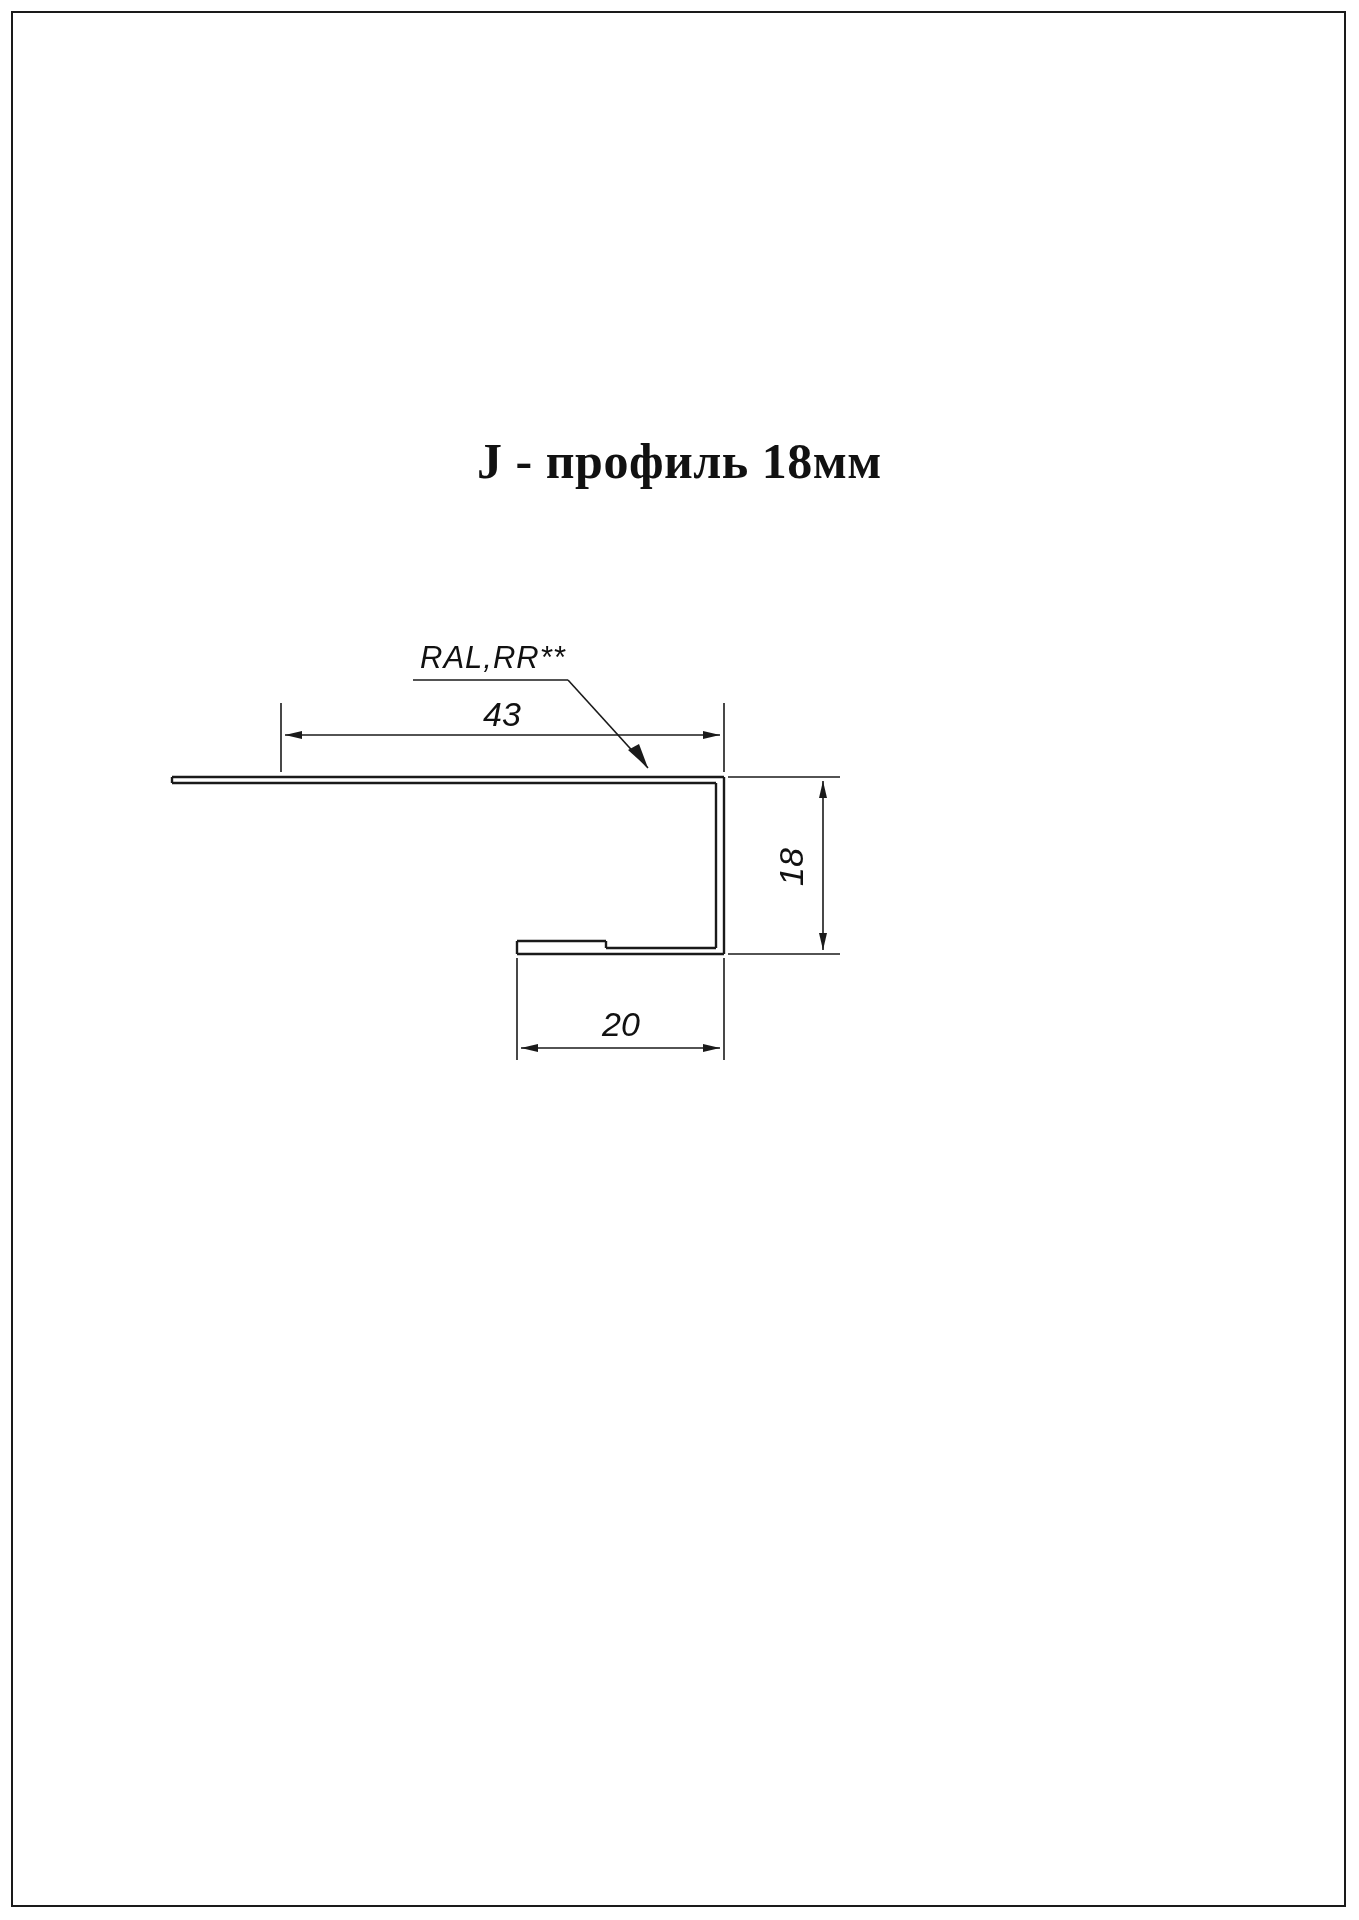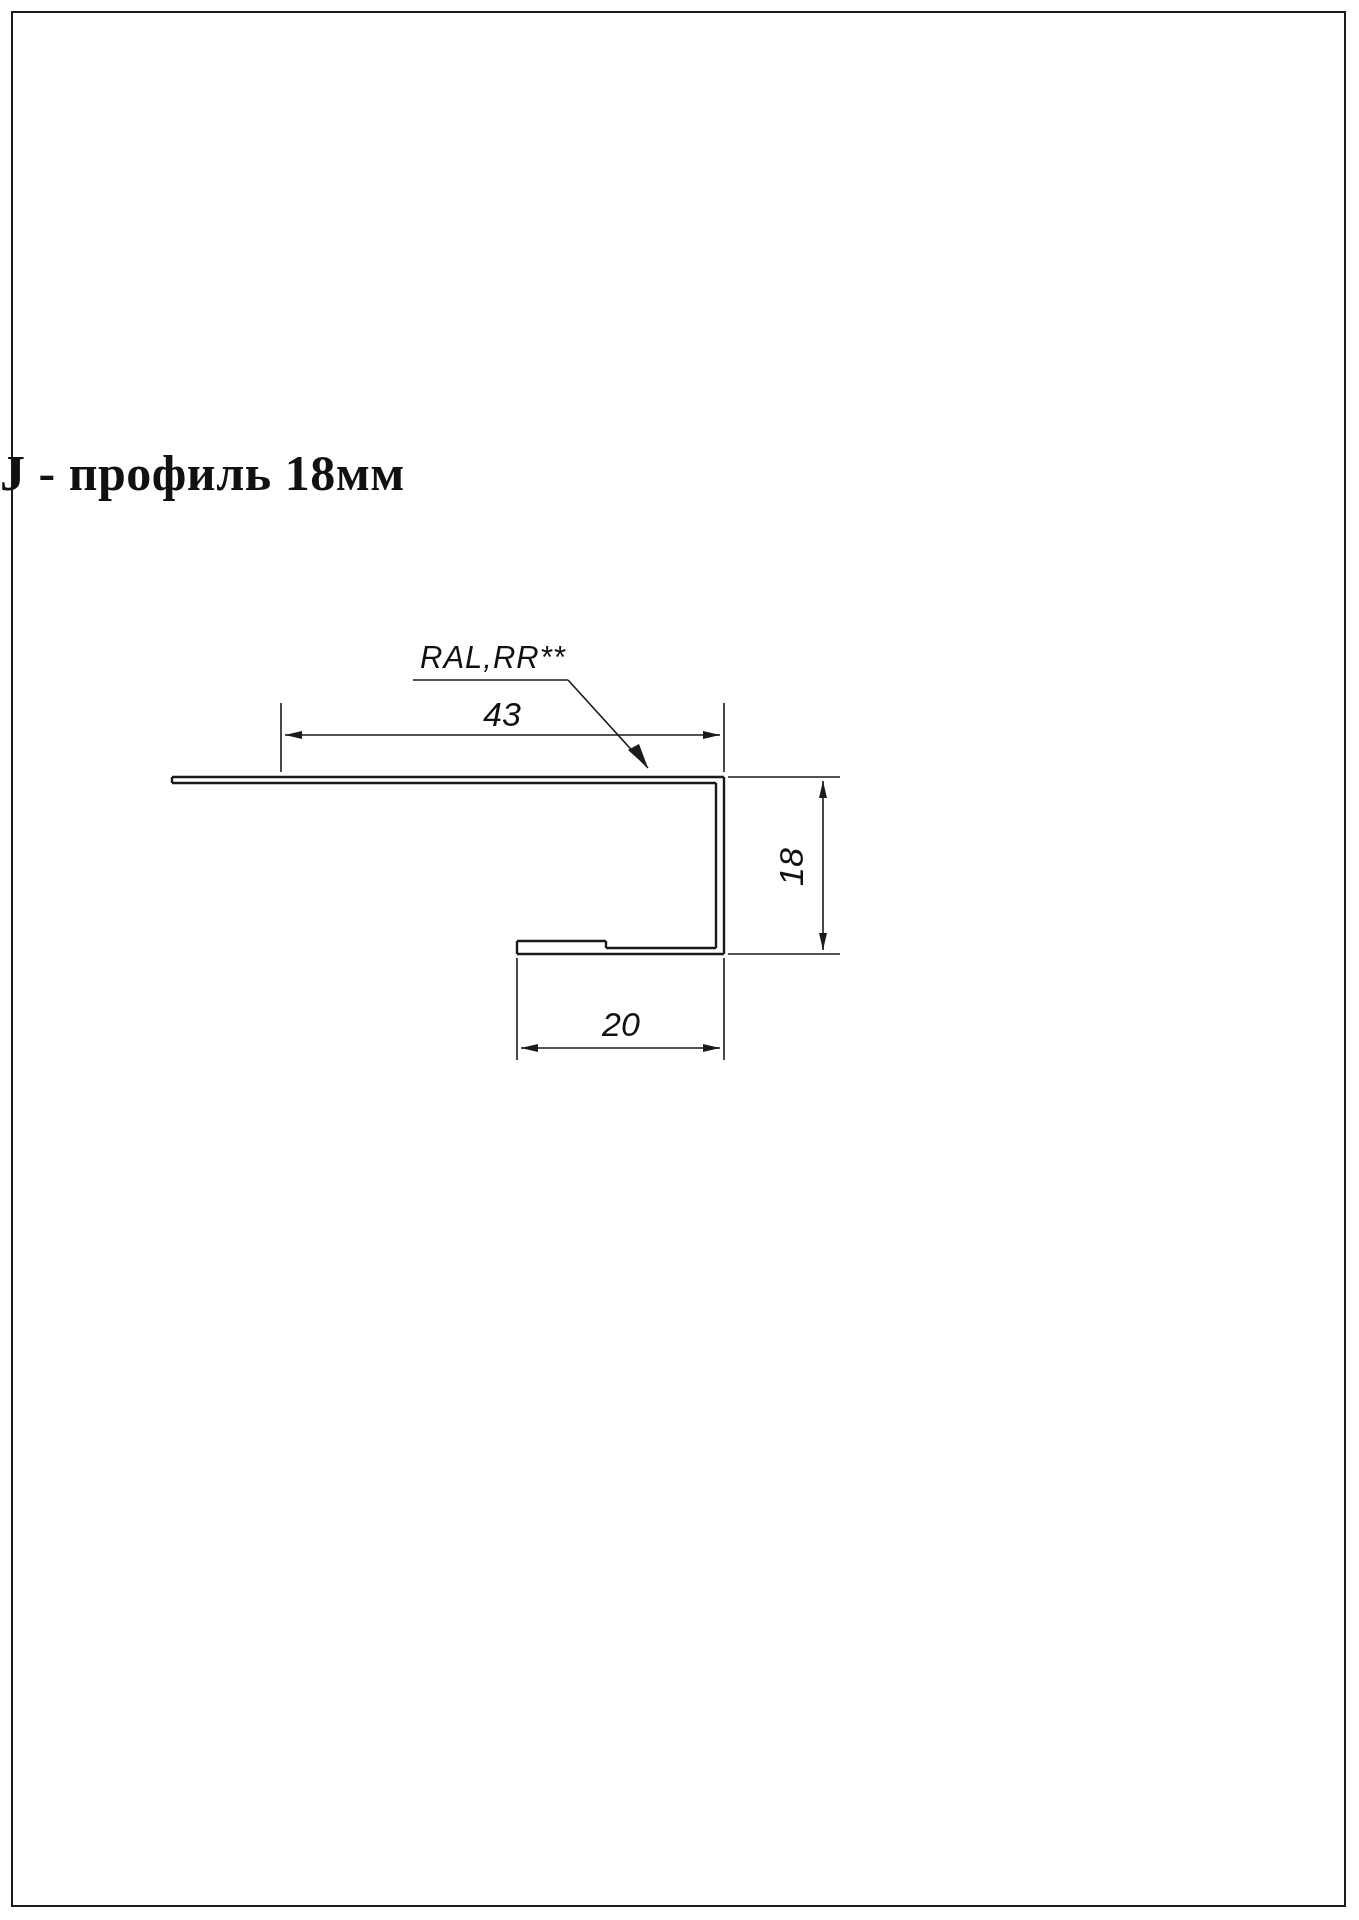--- a/index.html
+++ b/index.html
@@ -24,23 +24,23 @@
     left: 11px;
     top: 11px;
     width: 1335px;
     height: 1896px;
     border: 2px solid #1a1a1a;
     box-sizing: border-box;
   }
   #title {
     position: absolute;
     left: 0;
-    top: 444px;
+    top: 432px;
     width: 1359px;
-    text-align: left;
+    text-align: center;
     font-family: "Liberation Serif", serif;
     font-size: 50px;
     font-weight: 700;
     color: #111111;
     letter-spacing: 0.5px;
     white-space: nowrap;
   }
   #drawing {
     position: absolute;
     left: 0;

